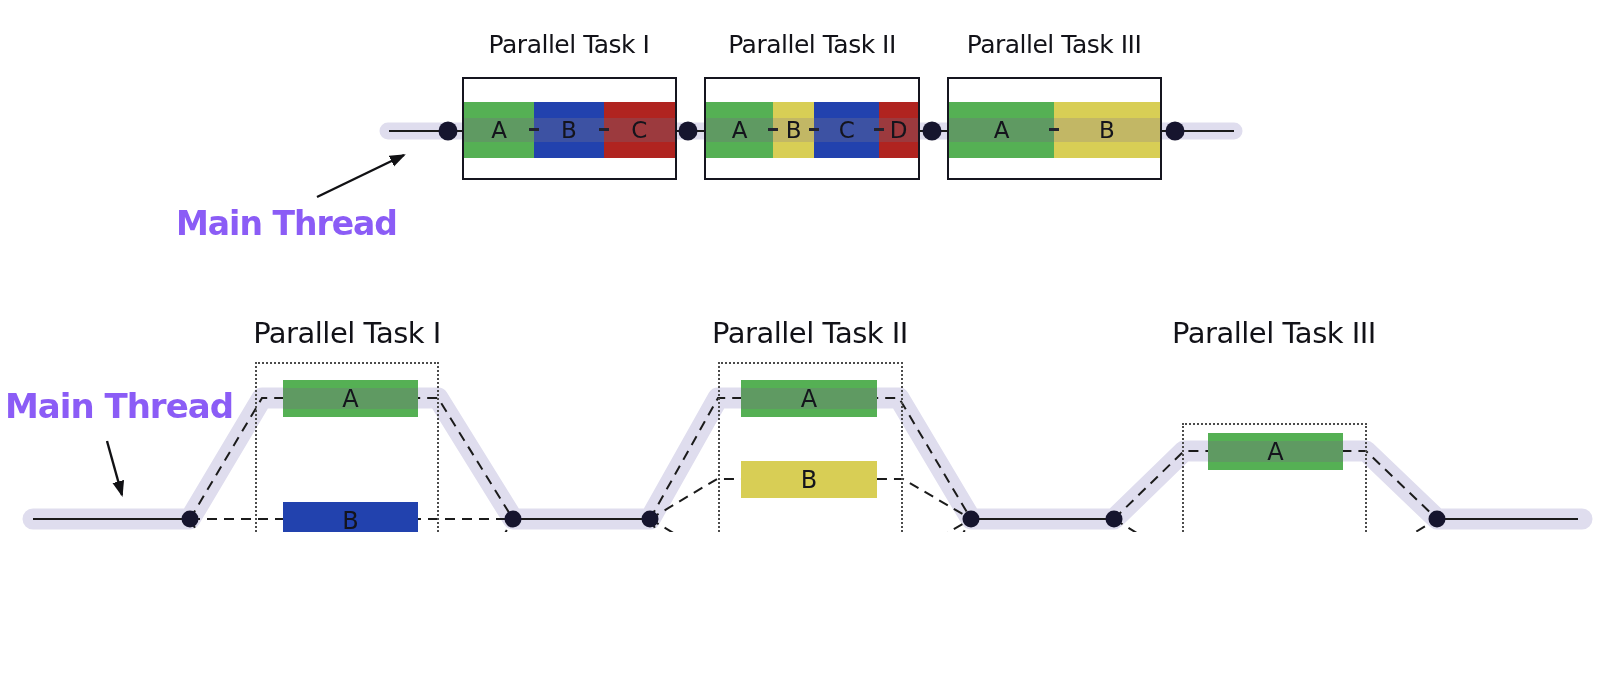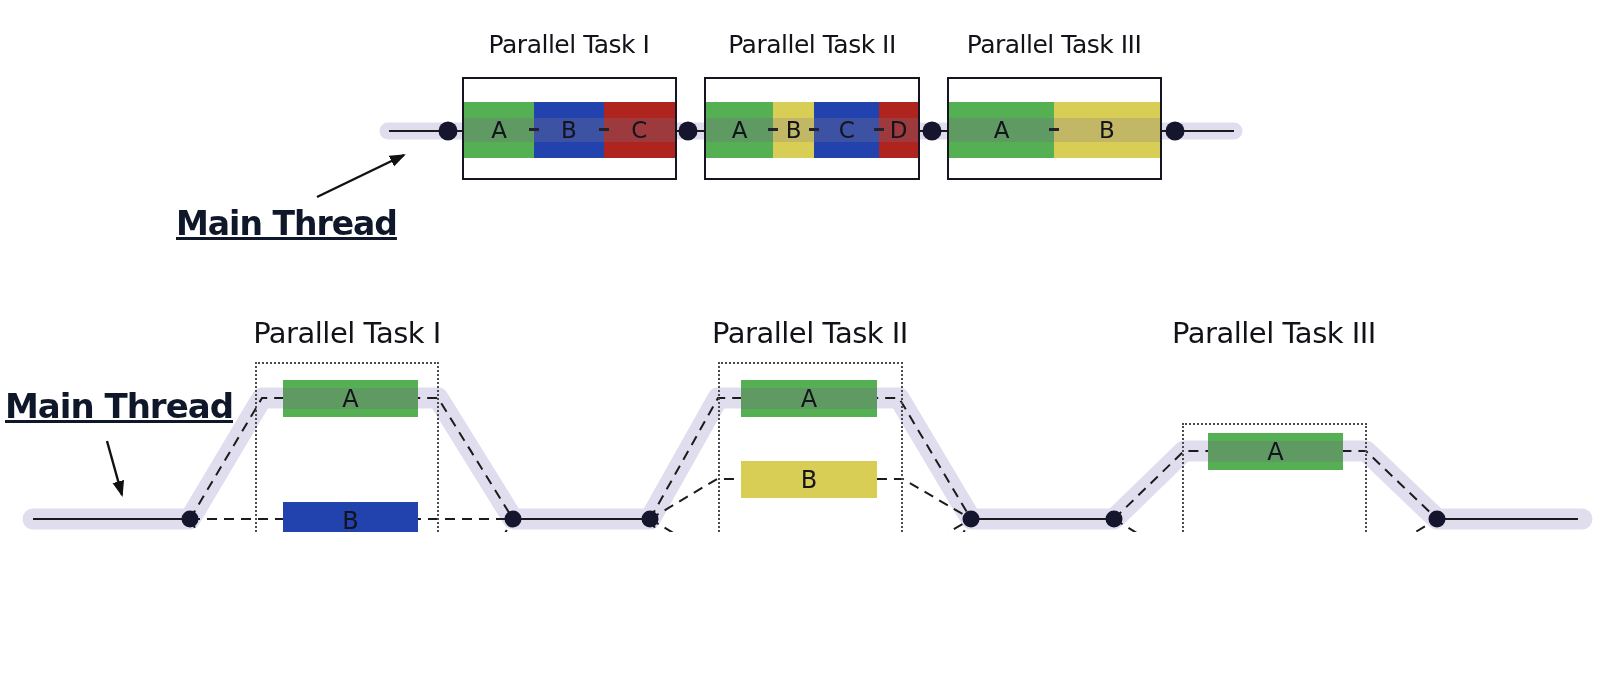--- a/index.html
+++ b/index.html
@@ -7,21 +7,21 @@
     position:relative;width:1600px;height:532px;background:#ffffff;overflow:hidden;
     font-family:"DejaVu Sans","Liberation Sans",sans-serif;color:#17171f;
   }
   svg.layer{position:absolute;left:0;top:0;}
   .title{
     position:absolute;transform:translateX(-50%);white-space:nowrap;
     font-size:25px;letter-spacing:-0.5px;color:#121218;
   }
   .title.bottom{font-size:29px;letter-spacing:-0.5px;}
   .mainthread{
-    position:absolute;white-space:nowrap;font-weight:bold;color:#0f172a;text-decoration:underline;
+    position:absolute;white-space:nowrap;font-weight:bold;color:#8b5cf6;
   }
   .mainthread.top{left:176px;top:204px;font-size:33px;letter-spacing:-1px;}
   .mainthread.bottom{left:5px;top:386px;font-size:34px;letter-spacing:-1px;}
 
   
   .tbox{
     position:absolute;top:77px;height:103px;box-sizing:border-box;
     border:2px solid #15151f;background:#ffffff;
   }
   .tstrip{position:absolute;left:0;right:0;top:23px;height:56px;display:flex;}

